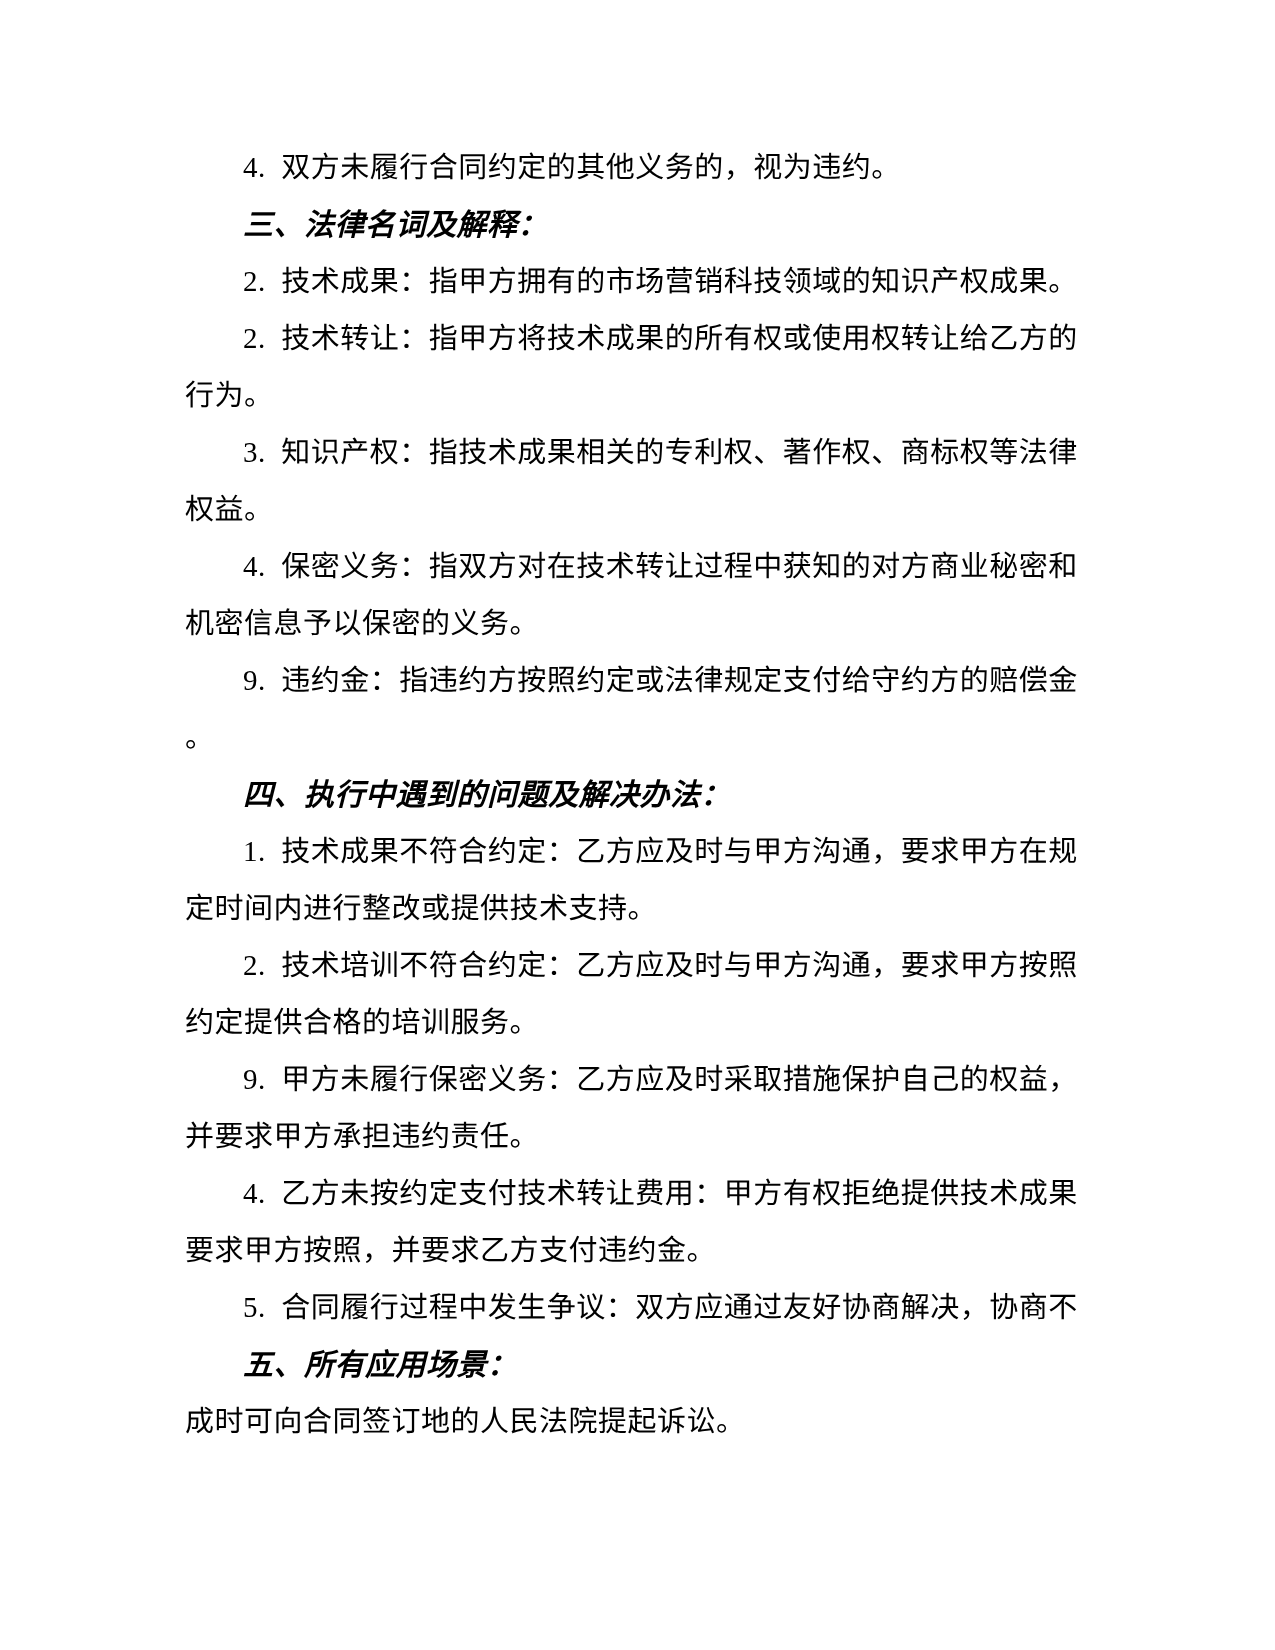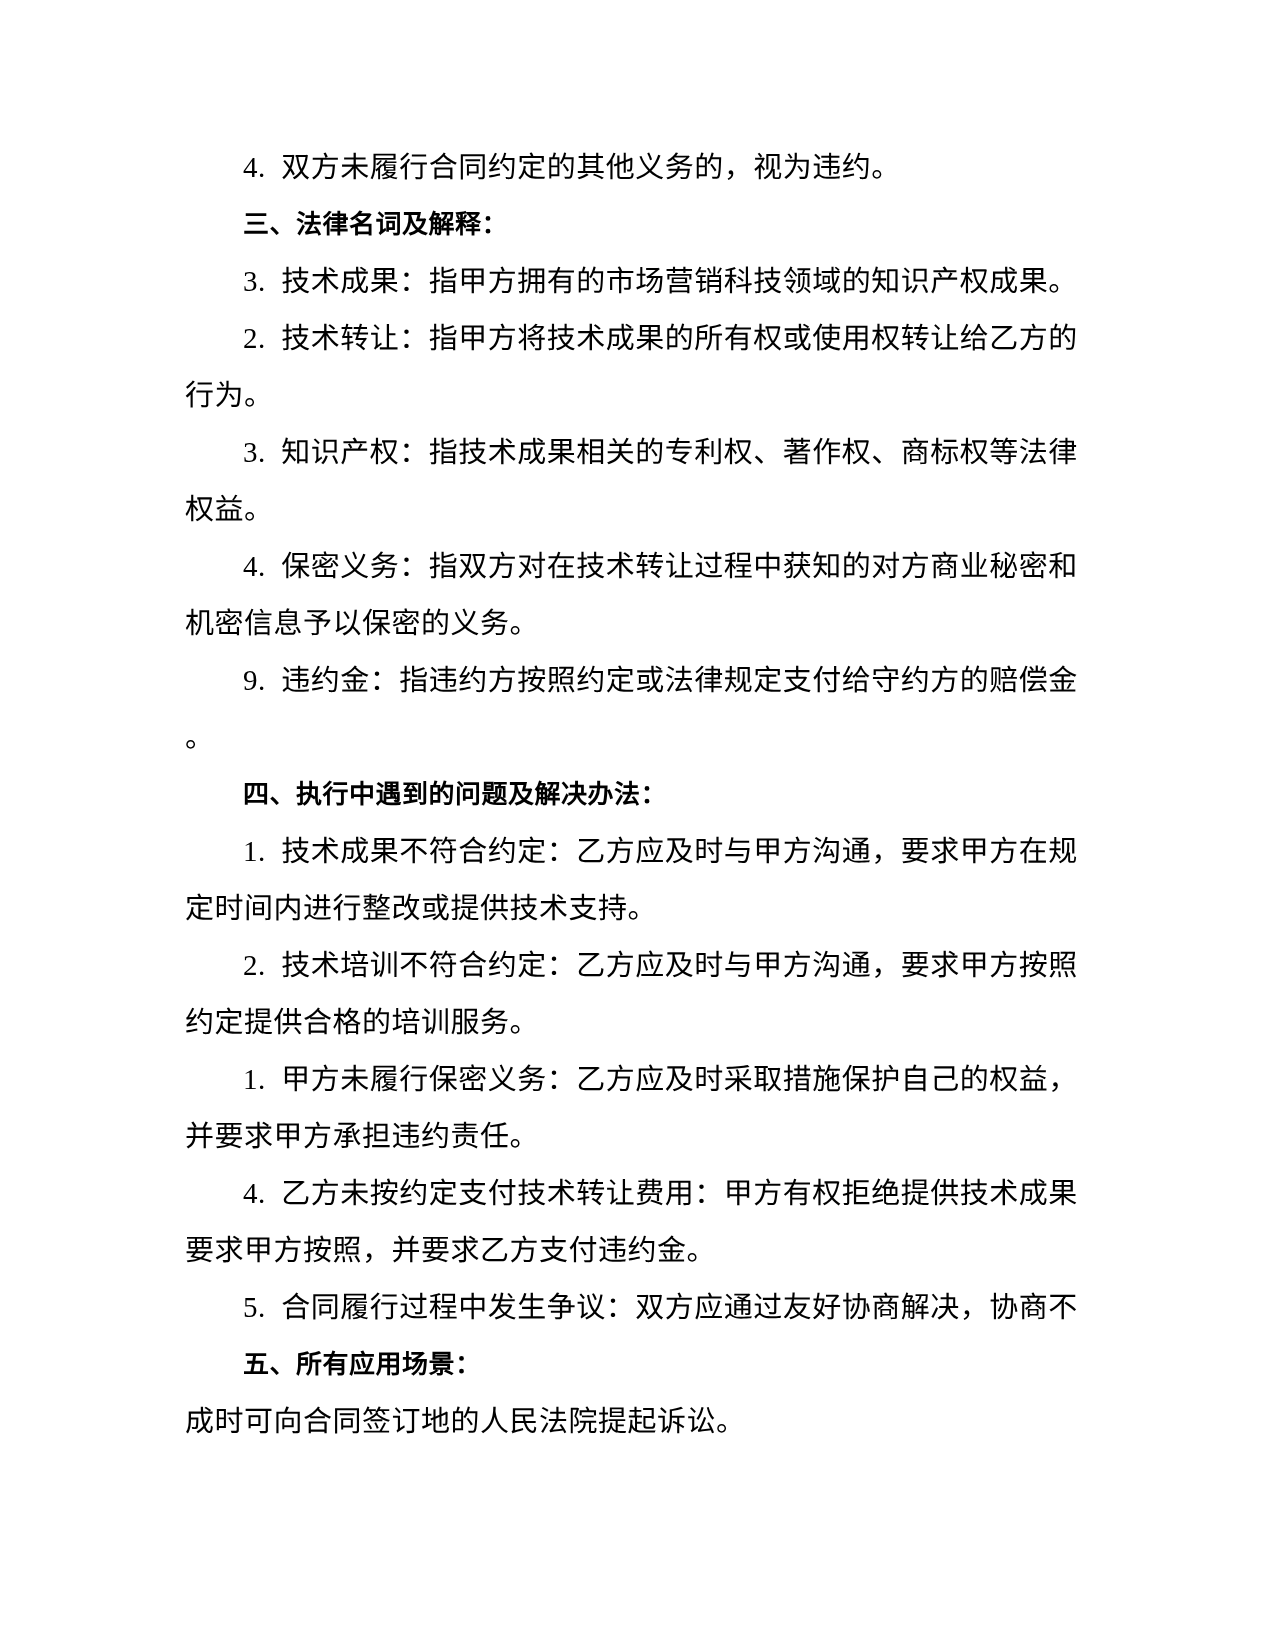--- a/index.html
+++ b/index.html
@@ -36,45 +36,46 @@
     letter-spacing: 0.5px;
     white-space: pre;      
   }
   .line.body-indent {
     text-indent: 58px;     
   }
   .line.heading {
     text-indent: 58px;
     font-weight: bold;
     font-family: "Liberation Sans", "DejaVu Sans", sans-serif;  
-    font-size: 26px;
+    font-size: 30px;
+    font-style: italic;
   }
 </style>
 </head>
 <body>
 
 <div class="page">
   <div class="textblock">
     <div class="line body-indent">4.  双方未履行合同约定的其他义务的，视为违约。</div>
     <div class="line heading">三、法律名词及解释：</div>
-    <div class="line body-indent">3.  技术成果：指甲方拥有的市场营销科技领域的知识产权成果。</div>
+    <div class="line body-indent">2.  技术成果：指甲方拥有的市场营销科技领域的知识产权成果。</div>
     <div class="line body-indent">2.  技术转让：指甲方将技术成果的所有权或使用权转让给乙方的</div>
     <div class="line body">行为。</div>
     <div class="line body-indent">3.  知识产权：指技术成果相关的专利权、著作权、商标权等法律</div>
     <div class="line body">权益。</div>
     <div class="line body-indent">4.  保密义务：指双方对在技术转让过程中获知的对方商业秘密和</div>
     <div class="line body">机密信息予以保密的义务。</div>
     <div class="line body-indent">9.  违约金：指违约方按照约定或法律规定支付给守约方的赔偿金</div>
     <div class="line body">。</div>
     <div class="line heading">四、执行中遇到的问题及解决办法：</div>
     <div class="line body-indent">1.  技术成果不符合约定：乙方应及时与甲方沟通，要求甲方在规</div>
     <div class="line body">定时间内进行整改或提供技术支持。</div>
     <div class="line body-indent">2.  技术培训不符合约定：乙方应及时与甲方沟通，要求甲方按照</div>
     <div class="line body">约定提供合格的培训服务。</div>
-    <div class="line body-indent">1.  甲方未履行保密义务：乙方应及时采取措施保护自己的权益，</div>
+    <div class="line body-indent">9.  甲方未履行保密义务：乙方应及时采取措施保护自己的权益，</div>
     <div class="line body">并要求甲方承担违约责任。</div>
     <div class="line body-indent">4.  乙方未按约定支付技术转让费用：甲方有权拒绝提供技术成果</div>
     <div class="line body">要求甲方按照，并要求乙方支付违约金。</div>
     <div class="line body-indent">5.  合同履行过程中发生争议：双方应通过友好协商解决，协商不</div>
     <div class="line heading">五、所有应用场景：</div>
     <div class="line body">成时可向合同签订地的人民法院提起诉讼。</div>
   </div>
 </div>
 
 </body></html>

